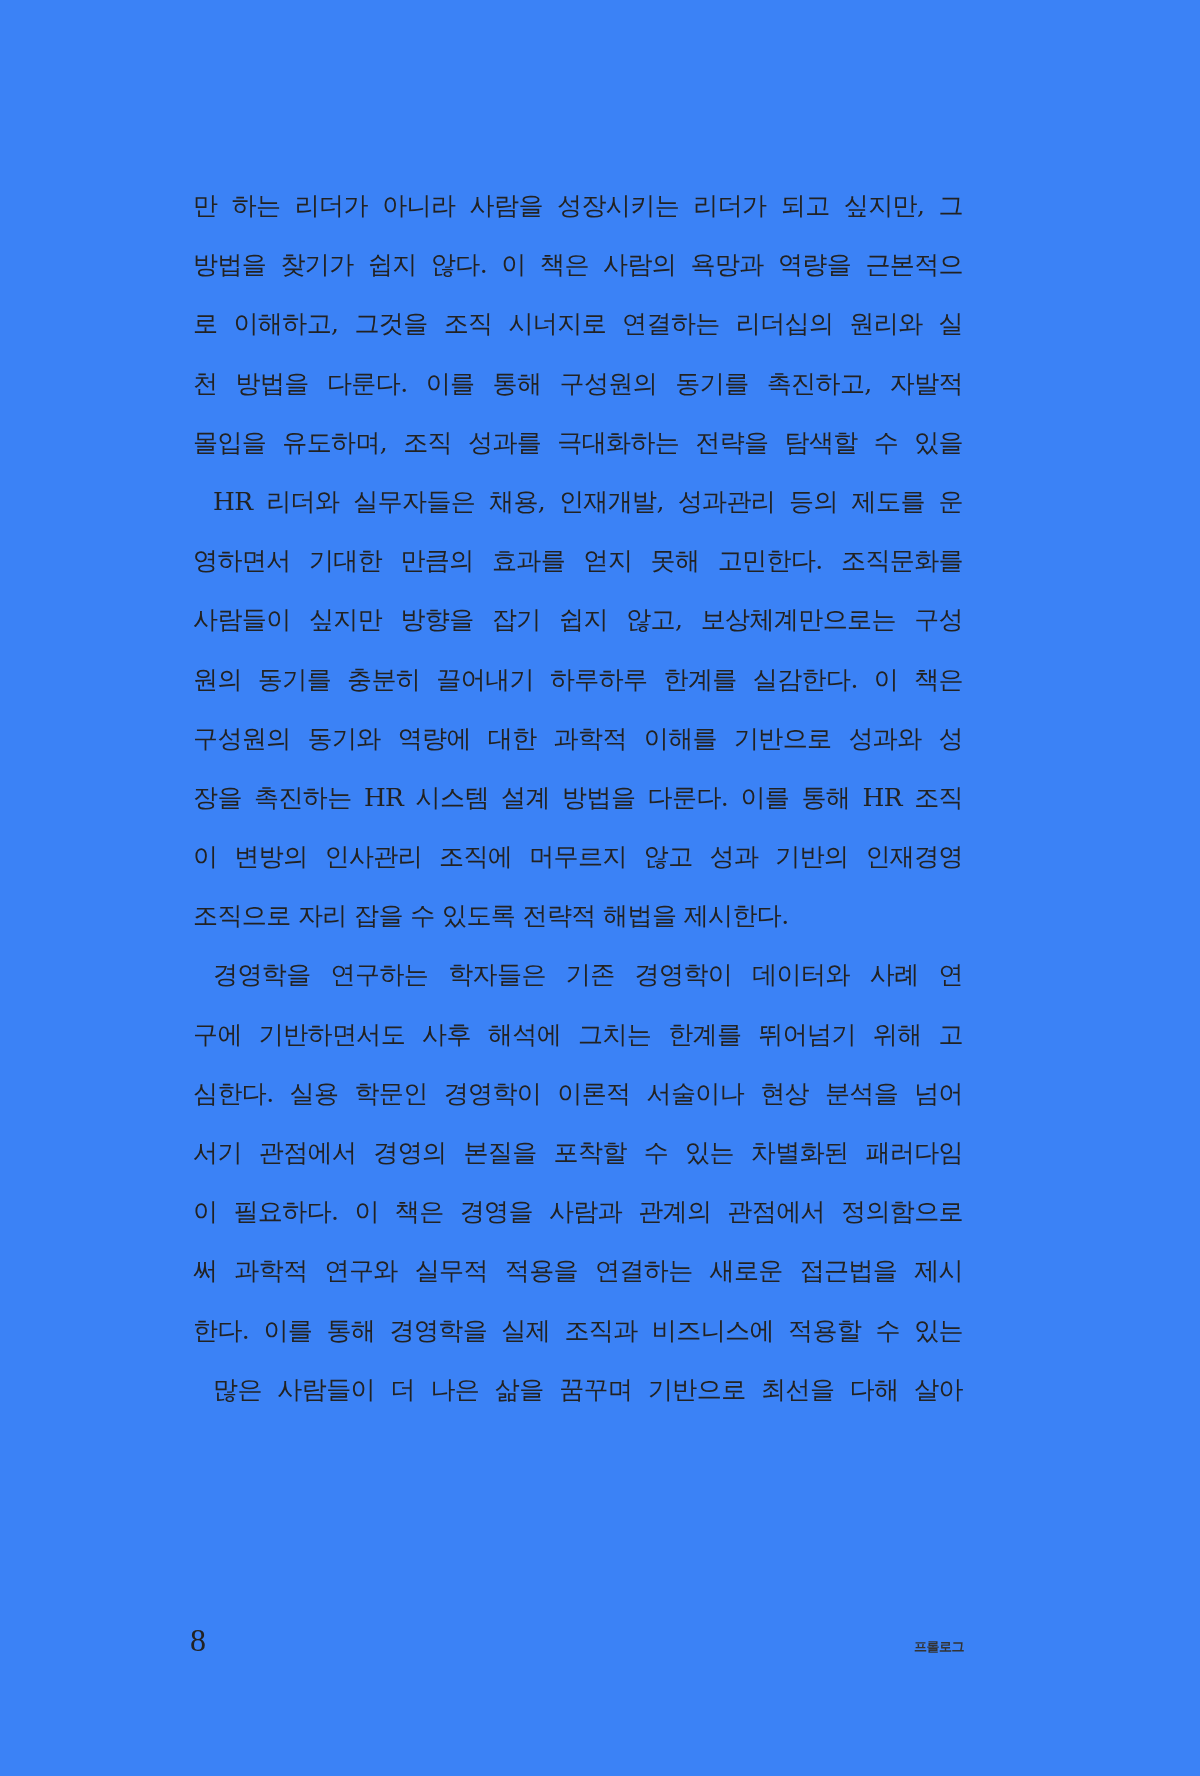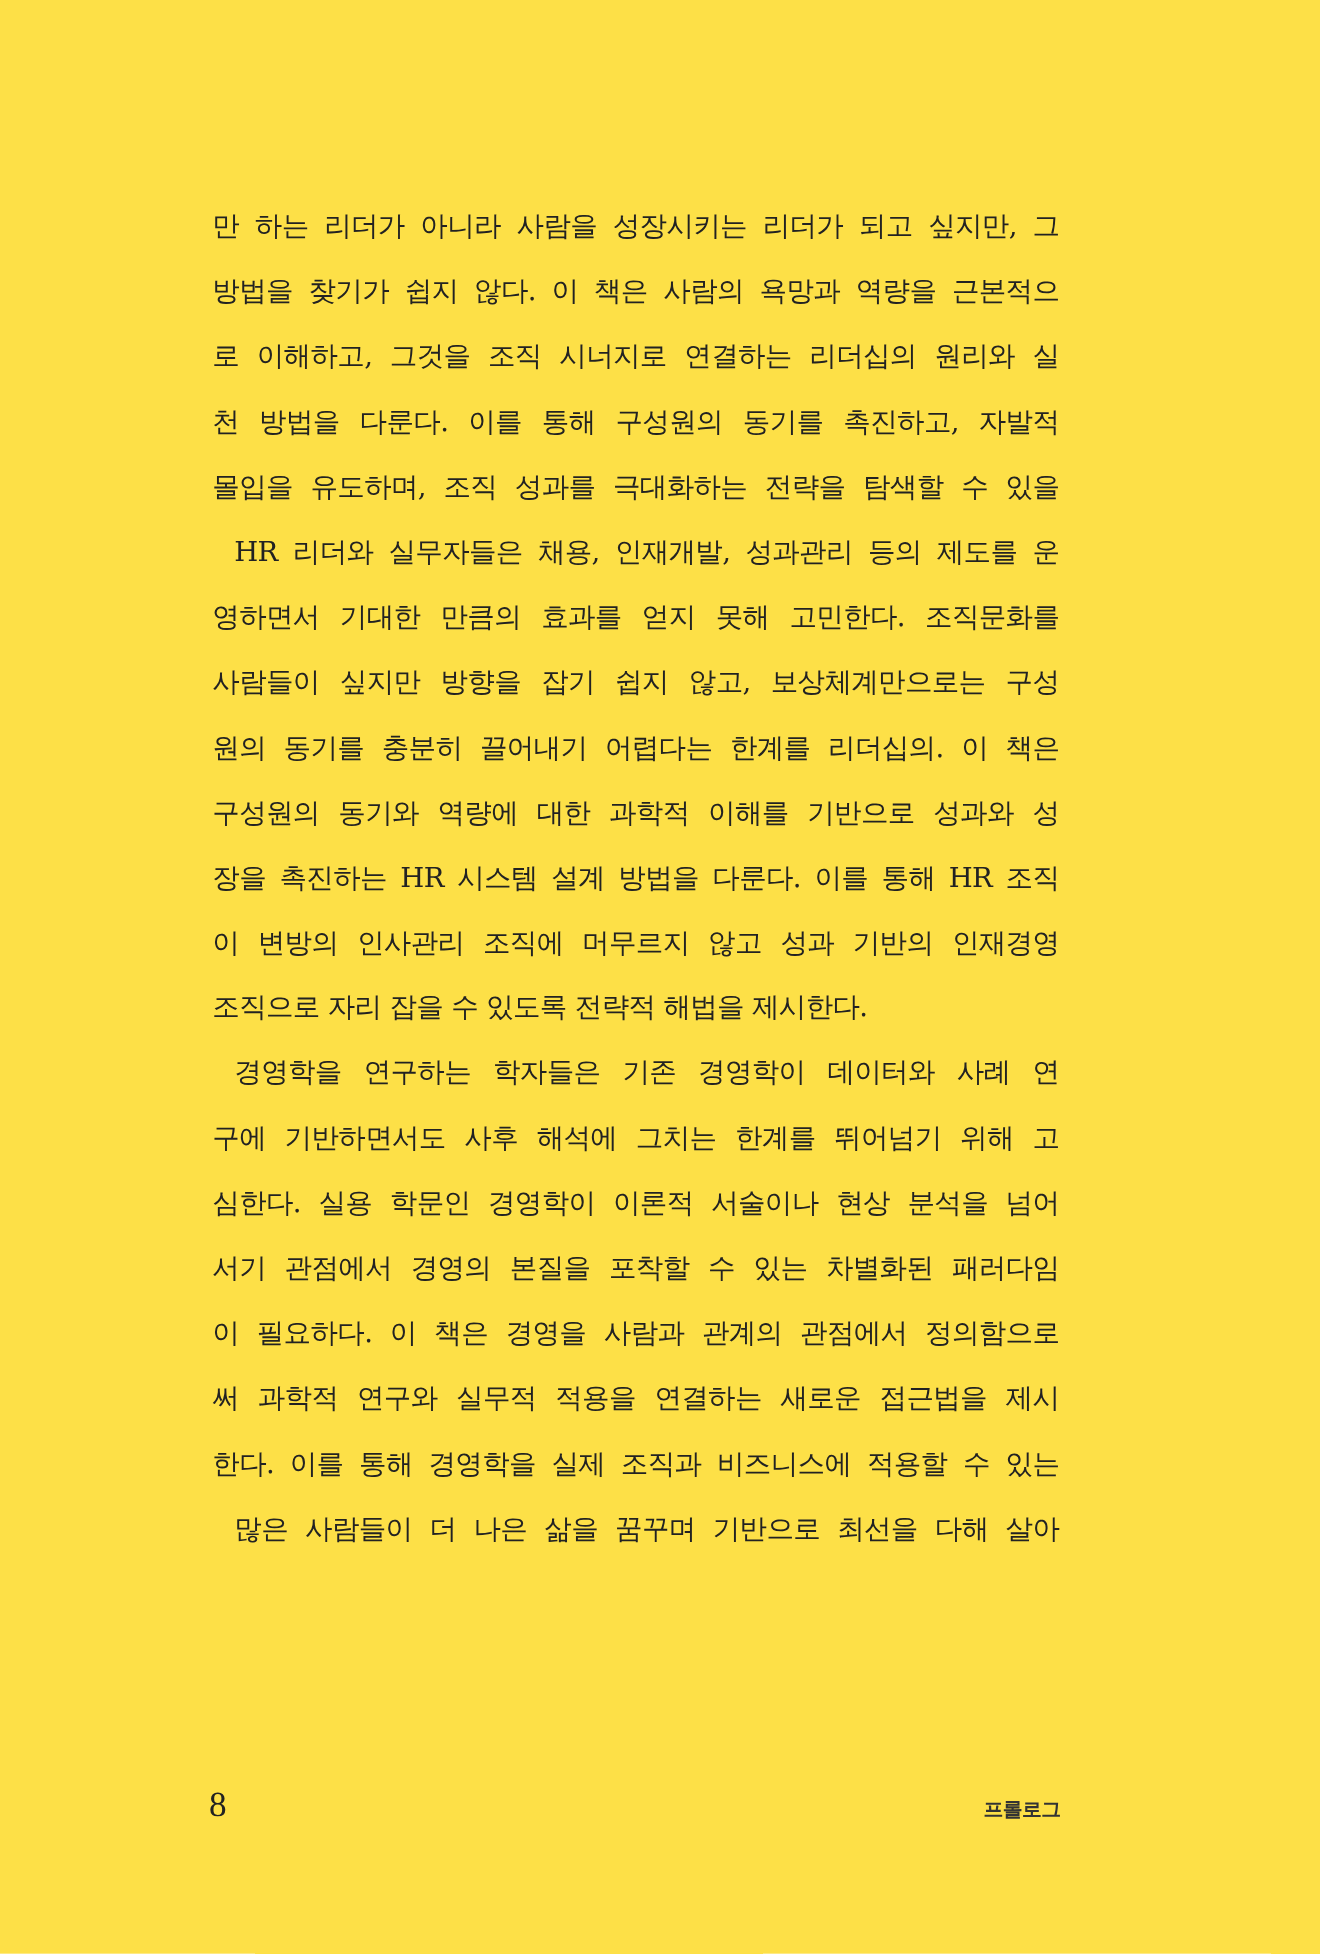--- a/index.html
+++ b/index.html
@@ -1,56 +1,56 @@
 <!DOCTYPE html>
 <html><head>
 <meta charset="utf-8">
 <style>
   html, body { margin: 0; padding: 0; background: #ffffff; }
   body { width: 1200px; height: 1776px; position: relative; overflow: hidden; }
-  .page { position: absolute; left: 0; top: 0; width: 1200px; height: 1776px; background: #fde047; }
+  .page { position: absolute; left: 0; top: 0; width: 1200px; height: 1776px; background: #3b82f6; }
   .body-text {
     position: absolute; left: 193px; top: 176px; width: 770px;
     font-family: "DejaVu Serif", "Liberation Serif", serif;
     font-size: 25px; color: #222222;
   }
   .line {
     height: 59.2px; line-height: 59.2px; white-space: nowrap;
     text-align: justify; text-align-last: justify;
     letter-spacing: -0.6px;
     overflow: visible;
   }
   .line.end { text-align-last: left; }
   .line.indent { padding-left: 20px; }
   .page-number {
     position: absolute; left: 190px; top: 1622px;
     font-family: "Liberation Serif", "DejaVu Serif", serif;
     font-size: 32px; color: #222222; line-height: 36px;
   }
   .running-head {
     position: absolute; left: 880px; top: 1633px; width: 84px; text-align: right;
-    font-family: Liberation Mono, monospace;
-    font-weight: bold; font-size: 18px; color: #333333; line-height: 28px;
+    font-family: Liberation Sans, sans-serif;
+    font-weight: bold; font-size: 13px; color: #333333; line-height: 28px;
     letter-spacing: -0.5px;
   }
 </style>
 </head>
 <body>
 
 <div class="page">
   <div class="body-text" id="body-text">
       <div class="line">만 하는 리더가 아니라 사람을 성장시키는 리더가 되고 싶지만, 그</div>
       <div class="line">방법을 찾기가 쉽지 않다. 이 책은 사람의 욕망과 역량을 근본적으</div>
       <div class="line">로 이해하고, 그것을 조직 시너지로 연결하는 리더십의 원리와 실</div>
       <div class="line">천 방법을 다룬다. 이를 통해 구성원의 동기를 촉진하고, 자발적</div>
       <div class="line">몰입을 유도하며, 조직 성과를 극대화하는 전략을 탐색할 수 있을</div>
       <div class="line indent">HR 리더와 실무자들은 채용, 인재개발, 성과관리 등의 제도를 운</div>
       <div class="line">영하면서 기대한 만큼의 효과를 얻지 못해 고민한다. 조직문화를</div>
       <div class="line">사람들이 싶지만 방향을 잡기 쉽지 않고, 보상체계만으로는 구성</div>
-      <div class="line">원의 동기를 충분히 끌어내기 어렵다는 한계를 리더십의. 이 책은</div>
+      <div class="line">원의 동기를 충분히 끌어내기 하루하루 한계를 실감한다. 이 책은</div>
       <div class="line">구성원의 동기와 역량에 대한 과학적 이해를 기반으로 성과와 성</div>
       <div class="line">장을 촉진하는 HR 시스템 설계 방법을 다룬다. 이를 통해 HR 조직</div>
       <div class="line">이 변방의 인사관리 조직에 머무르지 않고 성과 기반의 인재경영</div>
       <div class="line end">조직으로 자리 잡을 수 있도록 전략적 해법을 제시한다.</div>
       <div class="line indent">경영학을 연구하는 학자들은 기존 경영학이 데이터와 사례 연</div>
       <div class="line">구에 기반하면서도 사후 해석에 그치는 한계를 뛰어넘기 위해 고</div>
       <div class="line">심한다. 실용 학문인 경영학이 이론적 서술이나 현상 분석을 넘어</div>
       <div class="line">서기 관점에서 경영의 본질을 포착할 수 있는 차별화된 패러다임</div>
       <div class="line">이 필요하다. 이 책은 경영을 사람과 관계의 관점에서 정의함으로</div>
       <div class="line">써 과학적 연구와 실무적 적용을 연결하는 새로운 접근법을 제시</div>

